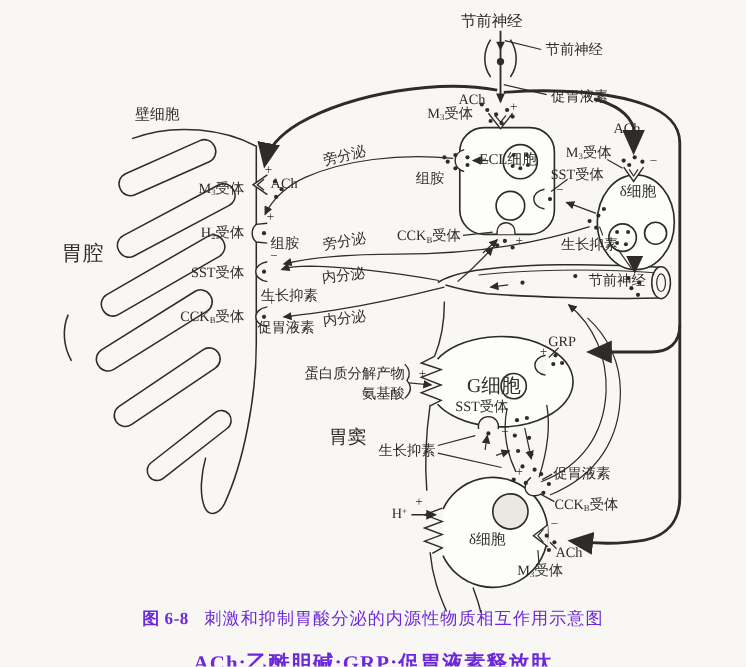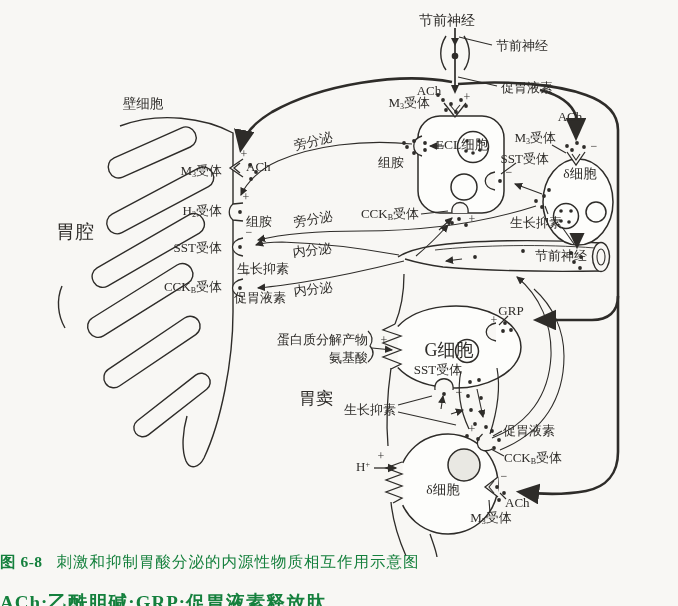--- a/index.html
+++ b/index.html
@@ -4,21 +4,21 @@
 <style>
   :root{ --ink:#2e2c29; --bg:#f8f7f4; }
   html,body{margin:0;padding:0;}
   body{background:#e8e8e8;font-family:"Liberation Serif","DejaVu Serif",serif;}
   .page{position:relative;width:678px;height:606px;background:var(--bg);overflow:hidden;margin:0 auto;}
   svg{position:absolute;left:0;top:0;}
   #labels{position:absolute;left:0;top:0;width:678px;height:606px;pointer-events:none;}
   .lb{position:absolute;white-space:nowrap;color:var(--ink);font-size:13px;line-height:1;}
   .lb sub{font-size:0.62em;vertical-align:-0.25em;}
   .lb sup{font-size:0.62em;vertical-align:0.45em;}
-  .caption{position:absolute;left:0;right:0;color:#15803d;}
+  .caption{position:absolute;left:0;right:0;text-align:center;color:#6d28d9;}
   .cap1{top:552px;font-size:15.5px;letter-spacing:1px;}
   .cap1 .fig{font-weight:bold;margin-right:14px;letter-spacing:0.5px;}
   .cap2{top:590px;font-size:19px;letter-spacing:1px;font-weight:bold;}
   path,line,ellipse,circle,rect,polygon{vector-effect:none;}
 </style>
 </head>
 <body>
 
 <div class="page">
 

